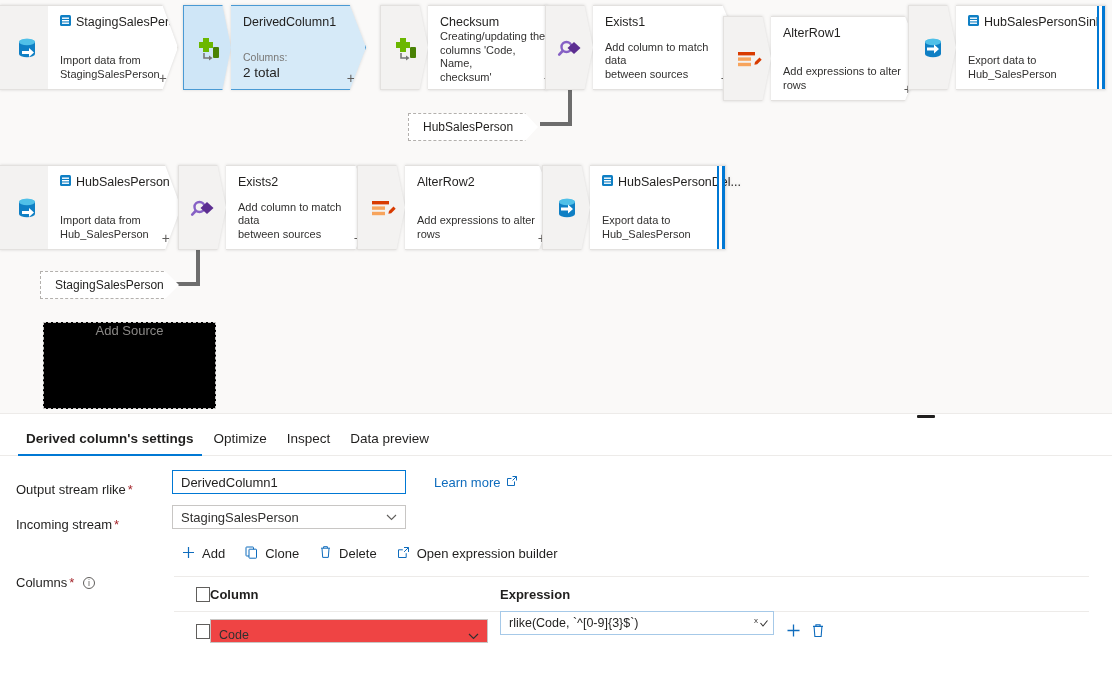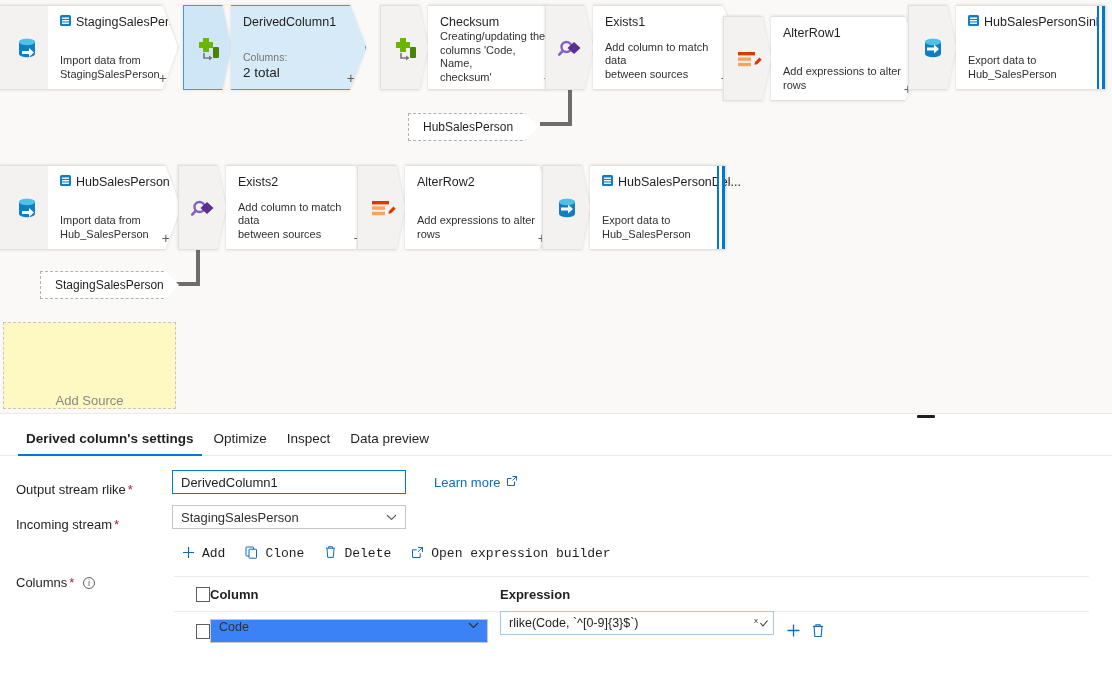--- a/index.html
+++ b/index.html
@@ -91,23 +91,23 @@
     display:flex; align-items:center;
     padding-left:14px;
     font-size:12px;
     color:#201f1e;
     clip-path: polygon(0 0, 90% 0, 100% 50%, 90% 100%, 0 100%);
   }
 
   .add-source {
     position:absolute;
     border:1px dashed #c8c6c4;
-    background:#fef9c3;
-    display:flex; align-items:flex-end; justify-content:center;
-    font-size:13px; color:#8a8886;
+    background:#000000;
+    display:flex; align-items:flex-start; justify-content:center;
+    font-size:13px; color:#8a8886;margin-left:40px;
   }
 
   .wire { position:absolute; background:#6d6d6d; }
 
   
   #panel {
     position:absolute; left:0; top:413px; width:1112px; height:260px;
     background:#ffffff;
     border-top:1px solid #edebe9;
   }
@@ -159,42 +159,42 @@
     color:#0f6cbd; font-size:13px; text-decoration:none;
     display:flex; align-items:center; gap:6px; cursor:pointer;
   }
 
   
   #cmdbar { position:absolute; left:174px; top:540px; display:flex; align-items:center; gap:4px;}
   .cmd {
     display:flex; align-items:center; gap:7px;
     padding:4px 8px; font-size:13px; color:#201f1e;
     cursor:pointer; background:transparent; border:none;
-    font-family:Liberation Mono, monospace;
+    font-family:Liberation Sans, sans-serif;
   }
   .cmd .gl { color:#0f6cbd; font-size:14px; line-height:14px;}
 
   
   #tbl { position:absolute; left:174px; top:575px; width:915px; }
   .thead {
     display:flex; align-items:center; height:36px;
     border-top:1px solid #edebe9; border-bottom:1px solid #edebe9;
     font-weight:bold; font-size:13px;
   }
   .trow { display:flex; align-items:center; height:38px; }
   .c-check { width:36px; display:flex; align-items:center; justify-content:flex-start; padding-left:22px;}
   .c-col { width:290px; }
   .c-exp { width:300px; }
   .cbox {
     width:15px; height:15px; border:1px solid #605e5c; background:#fff;
     display:inline-block; cursor:pointer;
   }
   .cellselect {
-    width:278px; height:24px; border:1px solid #c8c6c4; background:#3b82f6;
-    display:flex; align-items:flex-start; justify-content:space-between;
+    width:278px; height:24px; border:1px solid #c8c6c4; background:#ef4444;
+    display:flex; align-items:flex-end; justify-content:space-between;
     padding:0 8px; font-size:12.5px; color:#323130; cursor:pointer;
   }
   .expwrap { position:relative; width:274px; height:40px; }
   .expfield {
     width:274px; height:24px; border:1px solid #a6c9e8; background:#fff;
     padding:0 26px 0 8px; font-size:12.5px; color:#201f1e;
     font-family:"Liberation Sans", sans-serif; outline:none;
   }
   .expicon{
     position:absolute; right:6px; top:4px; font-size:11px; color:#323130;

